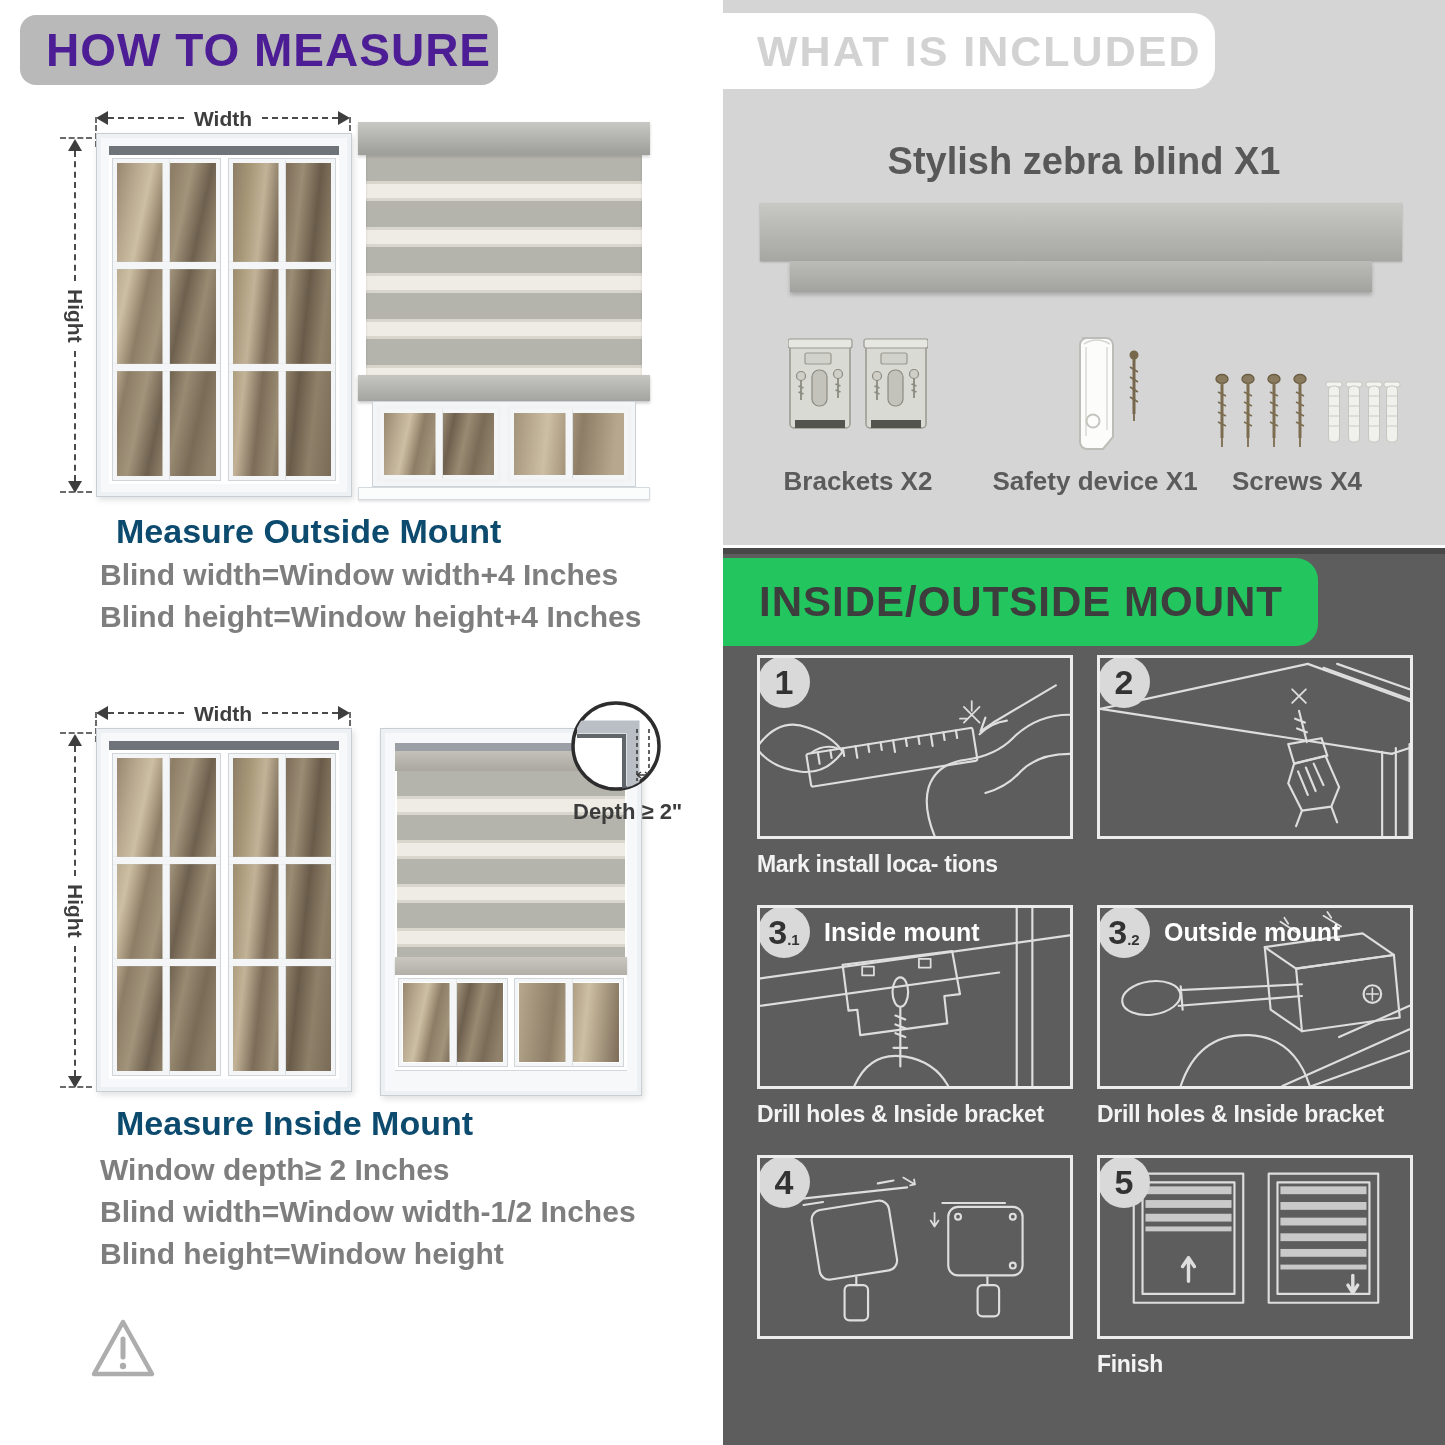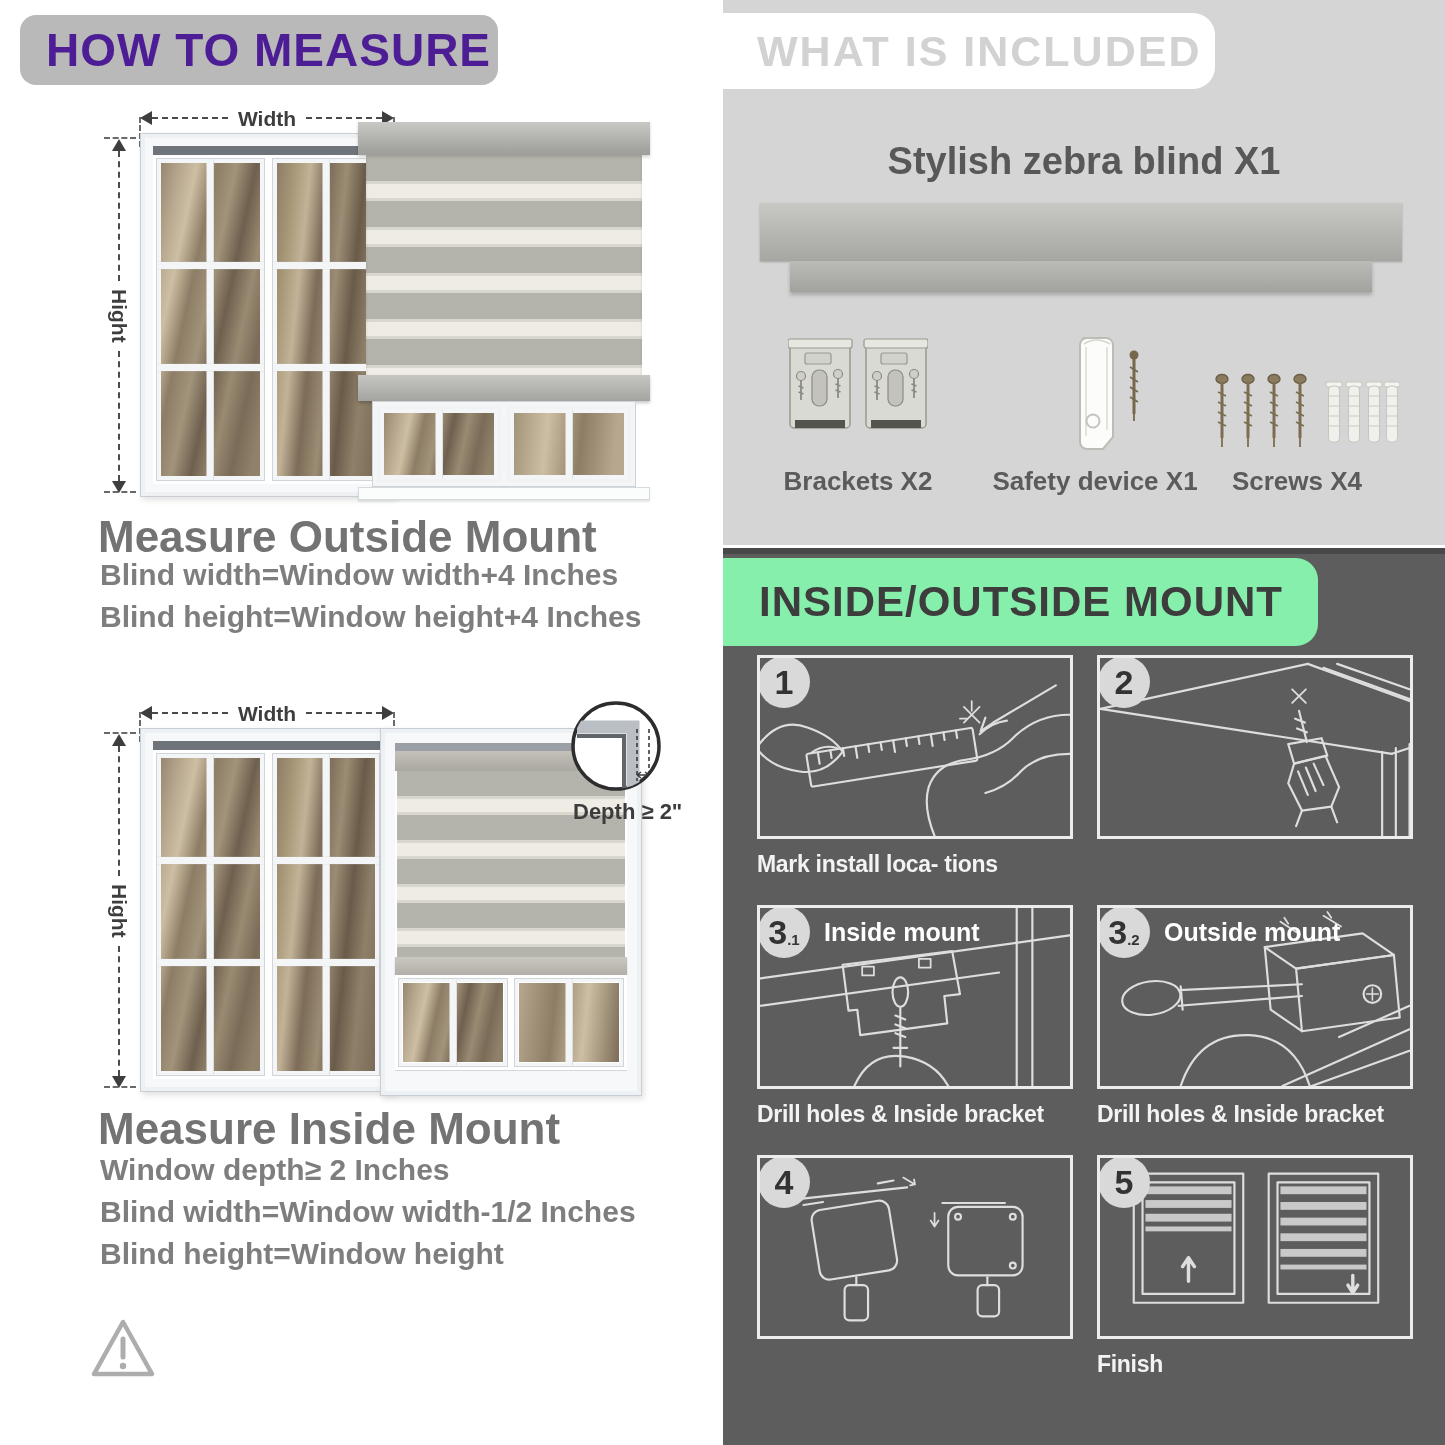--- a/index.html
+++ b/index.html
@@ -1,25 +1,25 @@
 <!DOCTYPE html>
 <html><head>
 <meta charset="utf-8">
 <style>
   html,body{margin:0;padding:0;background:#fff;}
   body{width:1445px;height:1445px;position:relative;font-family:"Liberation Sans",sans-serif;overflow:hidden;}
 
   
   .banner{position:absolute;left:20px;top:15px;width:478px;height:70px;background:#b9b9b9;border-radius:16px;
     display:flex;align-items:center;padding-left:26px;box-sizing:border-box;color:#4c1d95;font-size:46px;font-weight:700;letter-spacing:1px;}
-  .h2{position:absolute;left:98px;font-size:44px;font-weight:700;color:#737373;}
+  .h2{position:absolute;left:116px;font-size:34px;font-weight:700;color:#0c4a6e;}
   .bodyline{position:absolute;left:100px;font-size:30px;font-weight:700;color:#7e7e7e;}
 
   
-  .mfig{position:absolute;margin-left:44px;}
+  .mfig{position:absolute;}
   .dim-w{position:absolute;left:36px;right:2px;top:4px;height:22px;display:flex;align-items:center;color:#3e3e3e;font-weight:700;font-size:21px;}
   .dim-w .seg{flex:1;height:0;border-top:2px dashed #4a4a4a;}
   .dim-w .lbl{padding:0 10px;line-height:1;}
   .tri-l{width:0;height:0;border-top:7px solid transparent;border-bottom:7px solid transparent;border-right:12px solid #3e3e3e;}
   .tri-r{width:0;height:0;border-top:7px solid transparent;border-bottom:7px solid transparent;border-left:12px solid #3e3e3e;}
   .dim-v{position:absolute;left:4px;top:36px;bottom:4px;width:22px;display:flex;flex-direction:column;align-items:center;color:#3e3e3e;font-weight:700;font-size:21px;}
   .dim-v .seg{flex:1;width:0;border-left:2px dashed #4a4a4a;}
   .dim-v .lbl{writing-mode:vertical-rl;padding:8px 0;line-height:1;}
   .tri-u{width:0;height:0;border-left:7px solid transparent;border-right:7px solid transparent;border-bottom:12px solid #3e3e3e;}
   .tri-d{width:0;height:0;border-left:7px solid transparent;border-right:7px solid transparent;border-top:12px solid #3e3e3e;}
@@ -71,21 +71,21 @@
   .inc-titlebox{position:absolute;left:0;top:13px;width:492px;height:76px;background:#fff;border-radius:0 22px 22px 0;
     display:flex;align-items:center;padding-left:34px;box-sizing:border-box;color:#d2d2d2;font-size:43px;font-weight:700;letter-spacing:2px;}
   .product{position:absolute;left:0;right:0;top:140px;text-align:center;font-size:38px;font-weight:700;color:#585858;}
   .bar-main{position:absolute;left:37px;top:203px;width:642px;height:58px;background:linear-gradient(180deg,#c8c8c5 0%,#b5b5b1 55%,#a6a6a2 100%);box-shadow:0 1px 2px rgba(0,0,0,.25);}
   .bar-lip{position:absolute;left:67px;top:261px;width:582px;height:31px;background:linear-gradient(180deg,#bbbbb7,#a2a29e);box-shadow:0 3px 4px rgba(0,0,0,.22);}
   .acc-label{position:absolute;top:466px;font-size:26px;font-weight:700;color:#5b5b5b;text-align:center;}
   .lab1{left:35px;width:200px;} .lab2{left:242px;width:260px;} .lab3{left:474px;width:200px;}
 
   .panel-mount{position:absolute;left:723px;top:548px;width:722px;height:897px;background:#5d5d5d;}
   .mount-topline{position:absolute;left:0;top:0;width:100%;height:6px;background:#484848;}
-  .mnt-titlebox{position:absolute;left:0;top:10px;width:595px;height:88px;background:#86efac;border-radius:0 22px 22px 0;
+  .mnt-titlebox{position:absolute;left:0;top:10px;width:595px;height:88px;background:#22c55e;border-radius:0 22px 22px 0;
     display:flex;align-items:center;padding-left:36px;box-sizing:border-box;color:#3d3d3d;font-size:42px;font-weight:700;letter-spacing:1px;}
   .steps{position:absolute;left:34px;top:107px;display:grid;grid-template-columns:316px 316px;column-gap:24px;row-gap:20px;}
   .step{width:316px;height:230px;position:relative;}
   .spanel{position:relative;width:316px;height:184px;border:3px solid #ececec;background:#5d5d5d;box-sizing:border-box;overflow:hidden;}
   .badge{position:absolute;left:-2px;top:-2px;width:52px;height:52px;border-radius:50%;background:#d9d9d9;color:#333;
     font-weight:700;font-size:34px;display:flex;align-items:center;justify-content:center;line-height:1;}
   .badge .sub{font-size:15px;margin-top:14px;}
   .plabel{position:absolute;left:64px;top:10px;color:#fff;font-weight:700;font-size:25px;}
   .caption{margin-top:12px;color:#f3f3f3;font-weight:700;font-size:23px;letter-spacing:-0.3px;white-space:nowrap;}
   .art{position:absolute;inset:0;width:100%;height:100%;}

